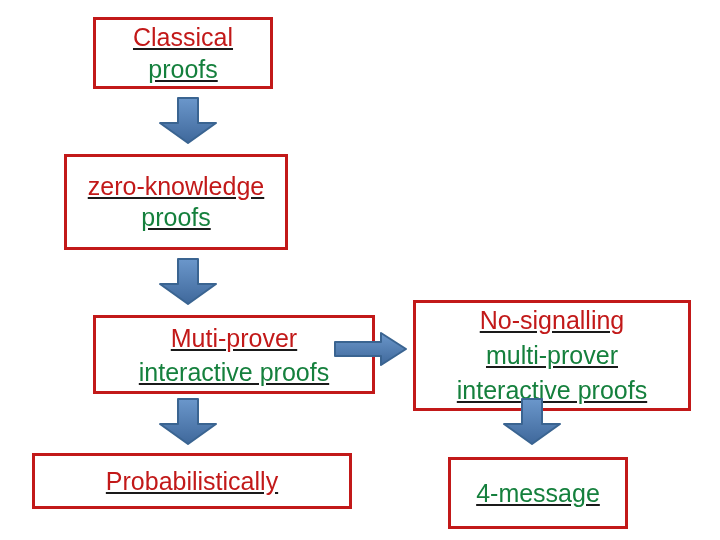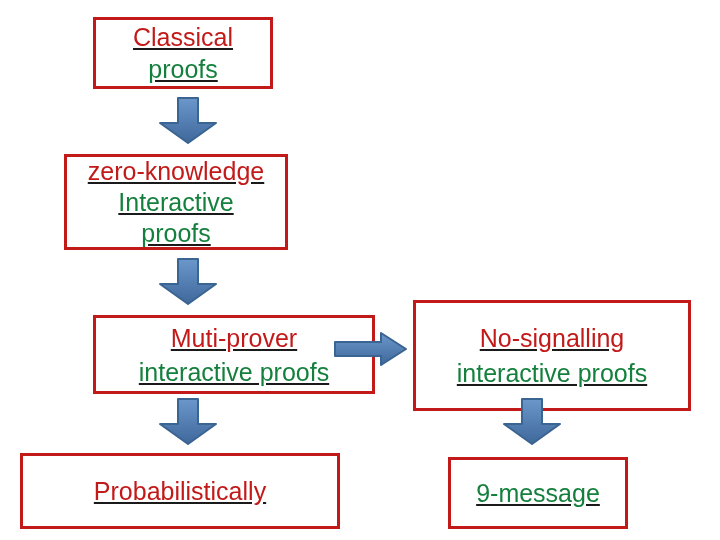--- a/index.html
+++ b/index.html
@@ -26,21 +26,21 @@
     text-decoration: underline;
   }
   .line { white-space: nowrap; }
   .red   { color: #c21919; }
   .black { color: #15803d; }
 
   .box1 { left: 93px;  top: 17px;  width: 180px; height: 72px;  line-height: 32px; }
   .box2 { left: 64px;  top: 154px; width: 224px; height: 96px;  line-height: 31px; }
   .box3 { left: 45px;  top: 315px; width: 282px; height: 79px;  line-height: 34px; margin-left: 48px; }
   .box4 { left: 413px; top: 300px; width: 278px; height: 111px; line-height: 35px; }
-  .box5 { left: 20px;  top: 453px; width: 320px; height: 76px;  line-height: 33px; }
+  .box5 { left: 32px;  top: 453px; width: 320px; height: 56px;  line-height: 33px; }
   .box6 { left: 448px; top: 457px; width: 180px; height: 72px;  line-height: 33px; }
 
   .arrow { position: absolute; display: block; }
   .arrow1 { left: 158px; top: 97px; }
   .arrow2 { left: 158px; top: 258px; }
   .arrow3 { left: 334px; top: 331px; }
   .arrow4 { left: 158px; top: 398px; }
   .arrow5 { left: 502px; top: 398px; }
 </style>
 </head>
@@ -58,21 +58,20 @@
         <linearGradient id="g1" x1="0" y1="0" x2="0" y2="1">
       <stop offset="0" stop-color="#6b97cb"></stop>
           <stop offset="1" stop-color="#3f689b"></stop>
     </linearGradient>
       </defs>
     <polygon points="20,1 40,1 40,26 58,26 30,46 2,26 20,26" fill="url(#g1)" stroke="#3a6491" stroke-width="2" stroke-linejoin="round"></polygon>
   </svg>
 
   <div class="box box2">
     <div class="line"><span class="red">zero-knowledge</span></div>
-    <div class="line"><span class="black">Interactive</span></div>
     <div class="line"><span class="black">proofs</span></div>
   </div>
 
   <svg class="arrow arrow2" width="60" height="48" viewBox="0 0 60 48">
     <defs>
         <linearGradient id="g2" x1="0" y1="0" x2="0" y2="1">
       <stop offset="0" stop-color="#6b97cb"></stop>
           <stop offset="1" stop-color="#3f689b"></stop>
     </linearGradient>
       </defs>
@@ -89,20 +88,21 @@
         <linearGradient id="g3" x1="0" y1="0" x2="0" y2="1">
       <stop offset="0" stop-color="#6b97cb"></stop>
           <stop offset="1" stop-color="#3f689b"></stop>
     </linearGradient>
       </defs>
     <polygon points="1,11 47,11 47,2 72,18 47,34 47,25 1,25" fill="url(#g3)" stroke="#3a6491" stroke-width="2" stroke-linejoin="round"></polygon>
   </svg>
 
   <div class="box box4">
     <div class="line"><span class="red">No-signalling</span></div>
+    <div class="line"><span class="black">multi-prover</span></div>
     <div class="line"><span class="black">interactive proofs</span></div>
   </div>
 
   <svg class="arrow arrow4" width="60" height="48" viewBox="0 0 60 48">
     <defs>
         <linearGradient id="g4" x1="0" y1="0" x2="0" y2="1">
       <stop offset="0" stop-color="#6b97cb"></stop>
           <stop offset="1" stop-color="#3f689b"></stop>
     </linearGradient>
       </defs>
@@ -117,16 +117,16 @@
     </linearGradient>
       </defs>
     <polygon points="20,1 40,1 40,26 58,26 30,46 2,26 20,26" fill="url(#g5)" stroke="#3a6491" stroke-width="2" stroke-linejoin="round"></polygon>
   </svg>
 
   <div class="box box5">
     <div class="line"><span class="red">Probabilistically</span></div>
   </div>
 
   <div class="box box6">
-    <div class="line"><span class="black">9-message</span></div>
+    <div class="line"><span class="black">4-message</span></div>
   </div>
 
 </div>
 
 </body></html>

